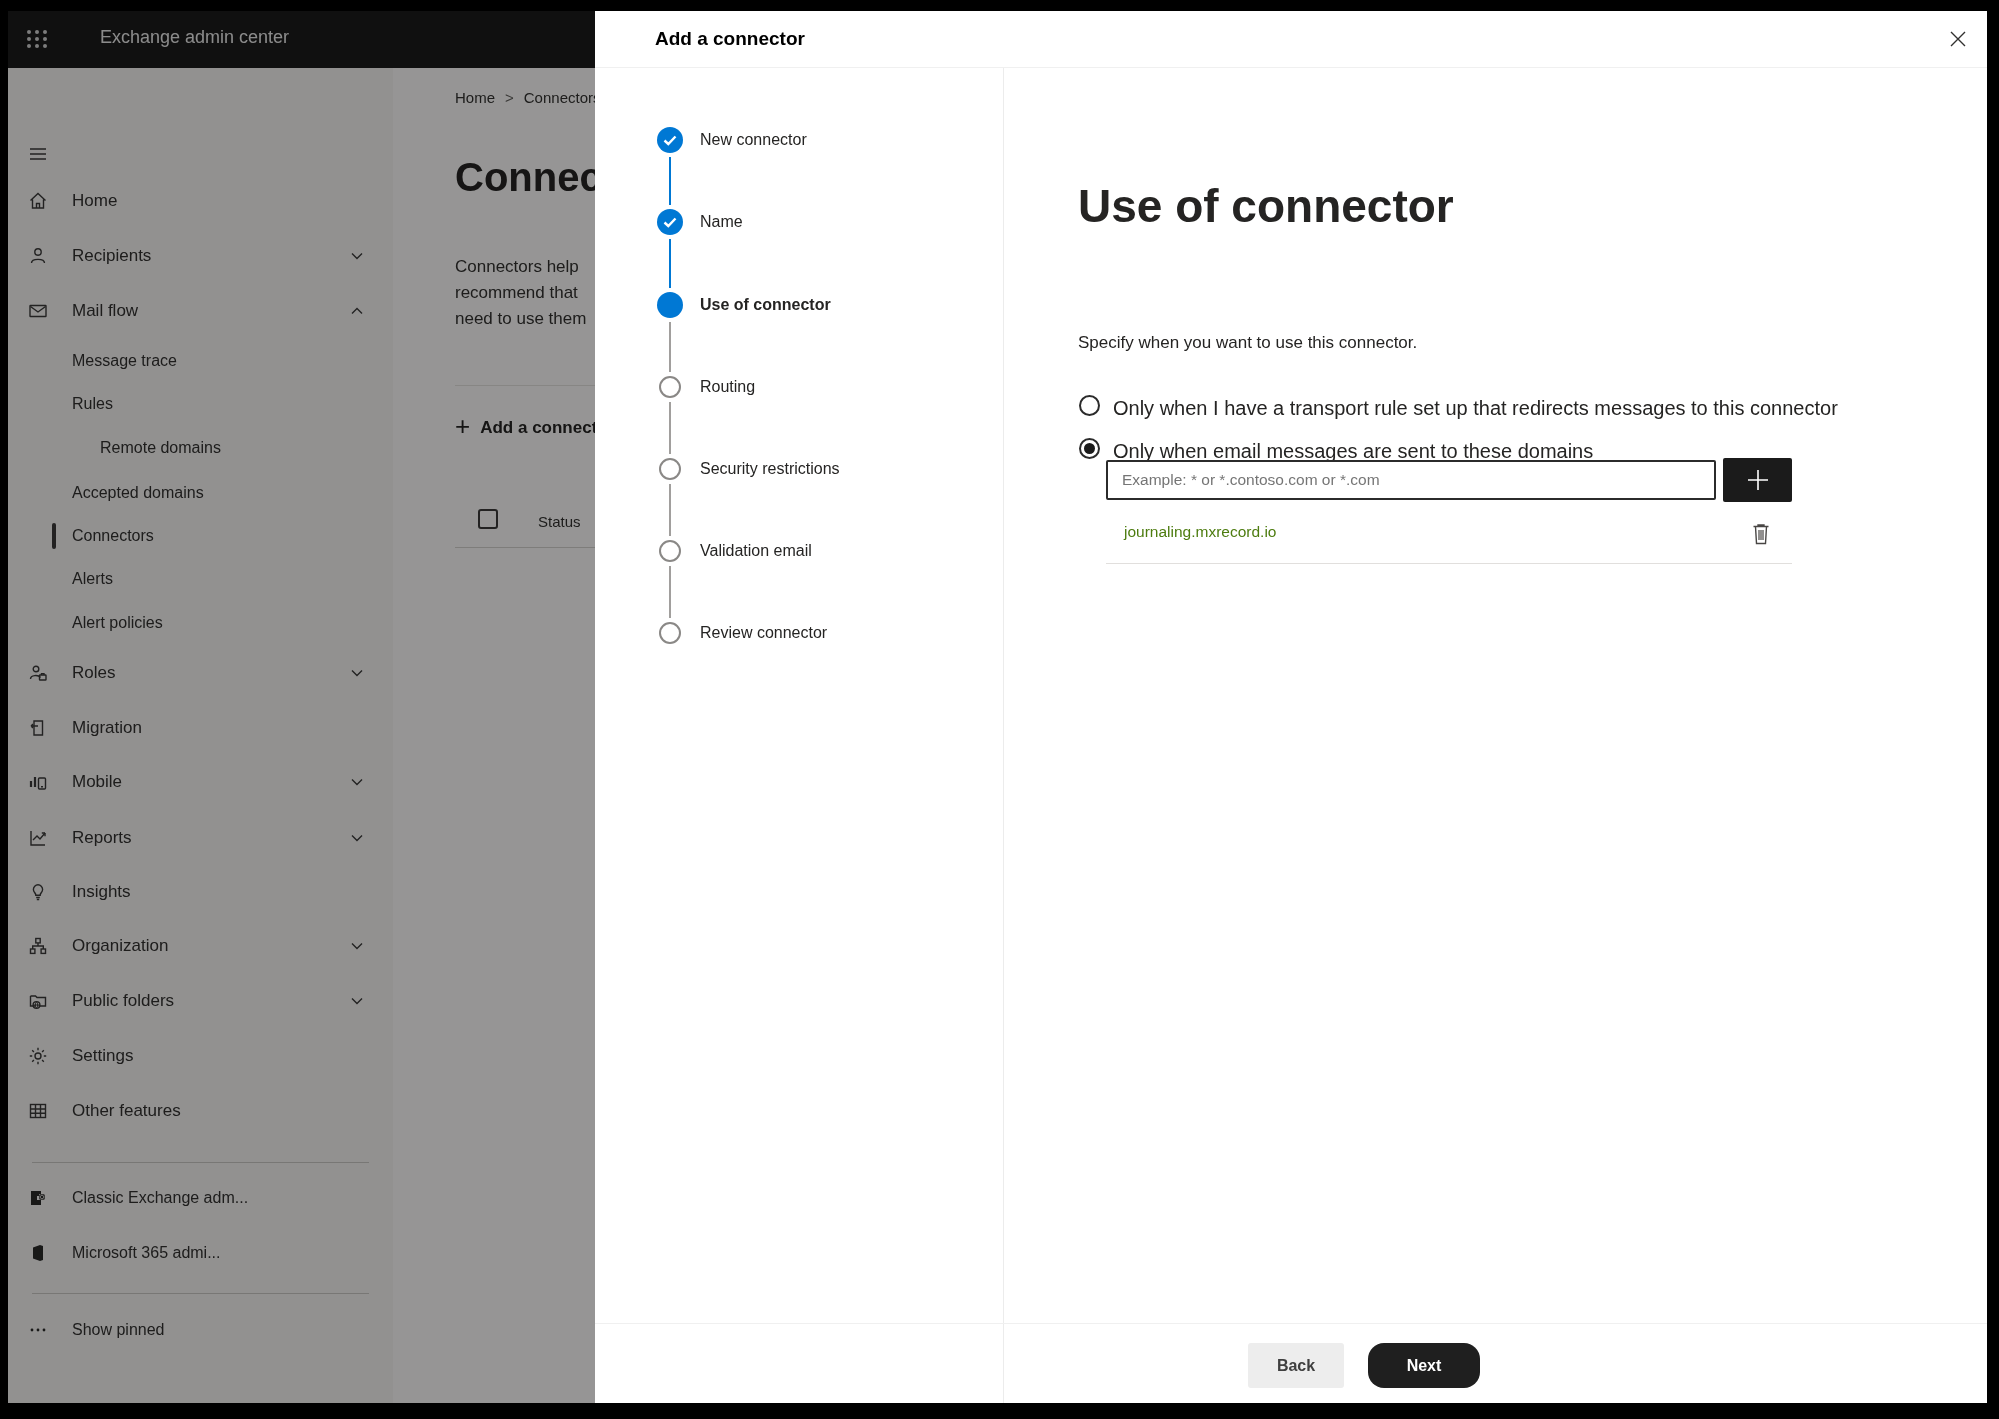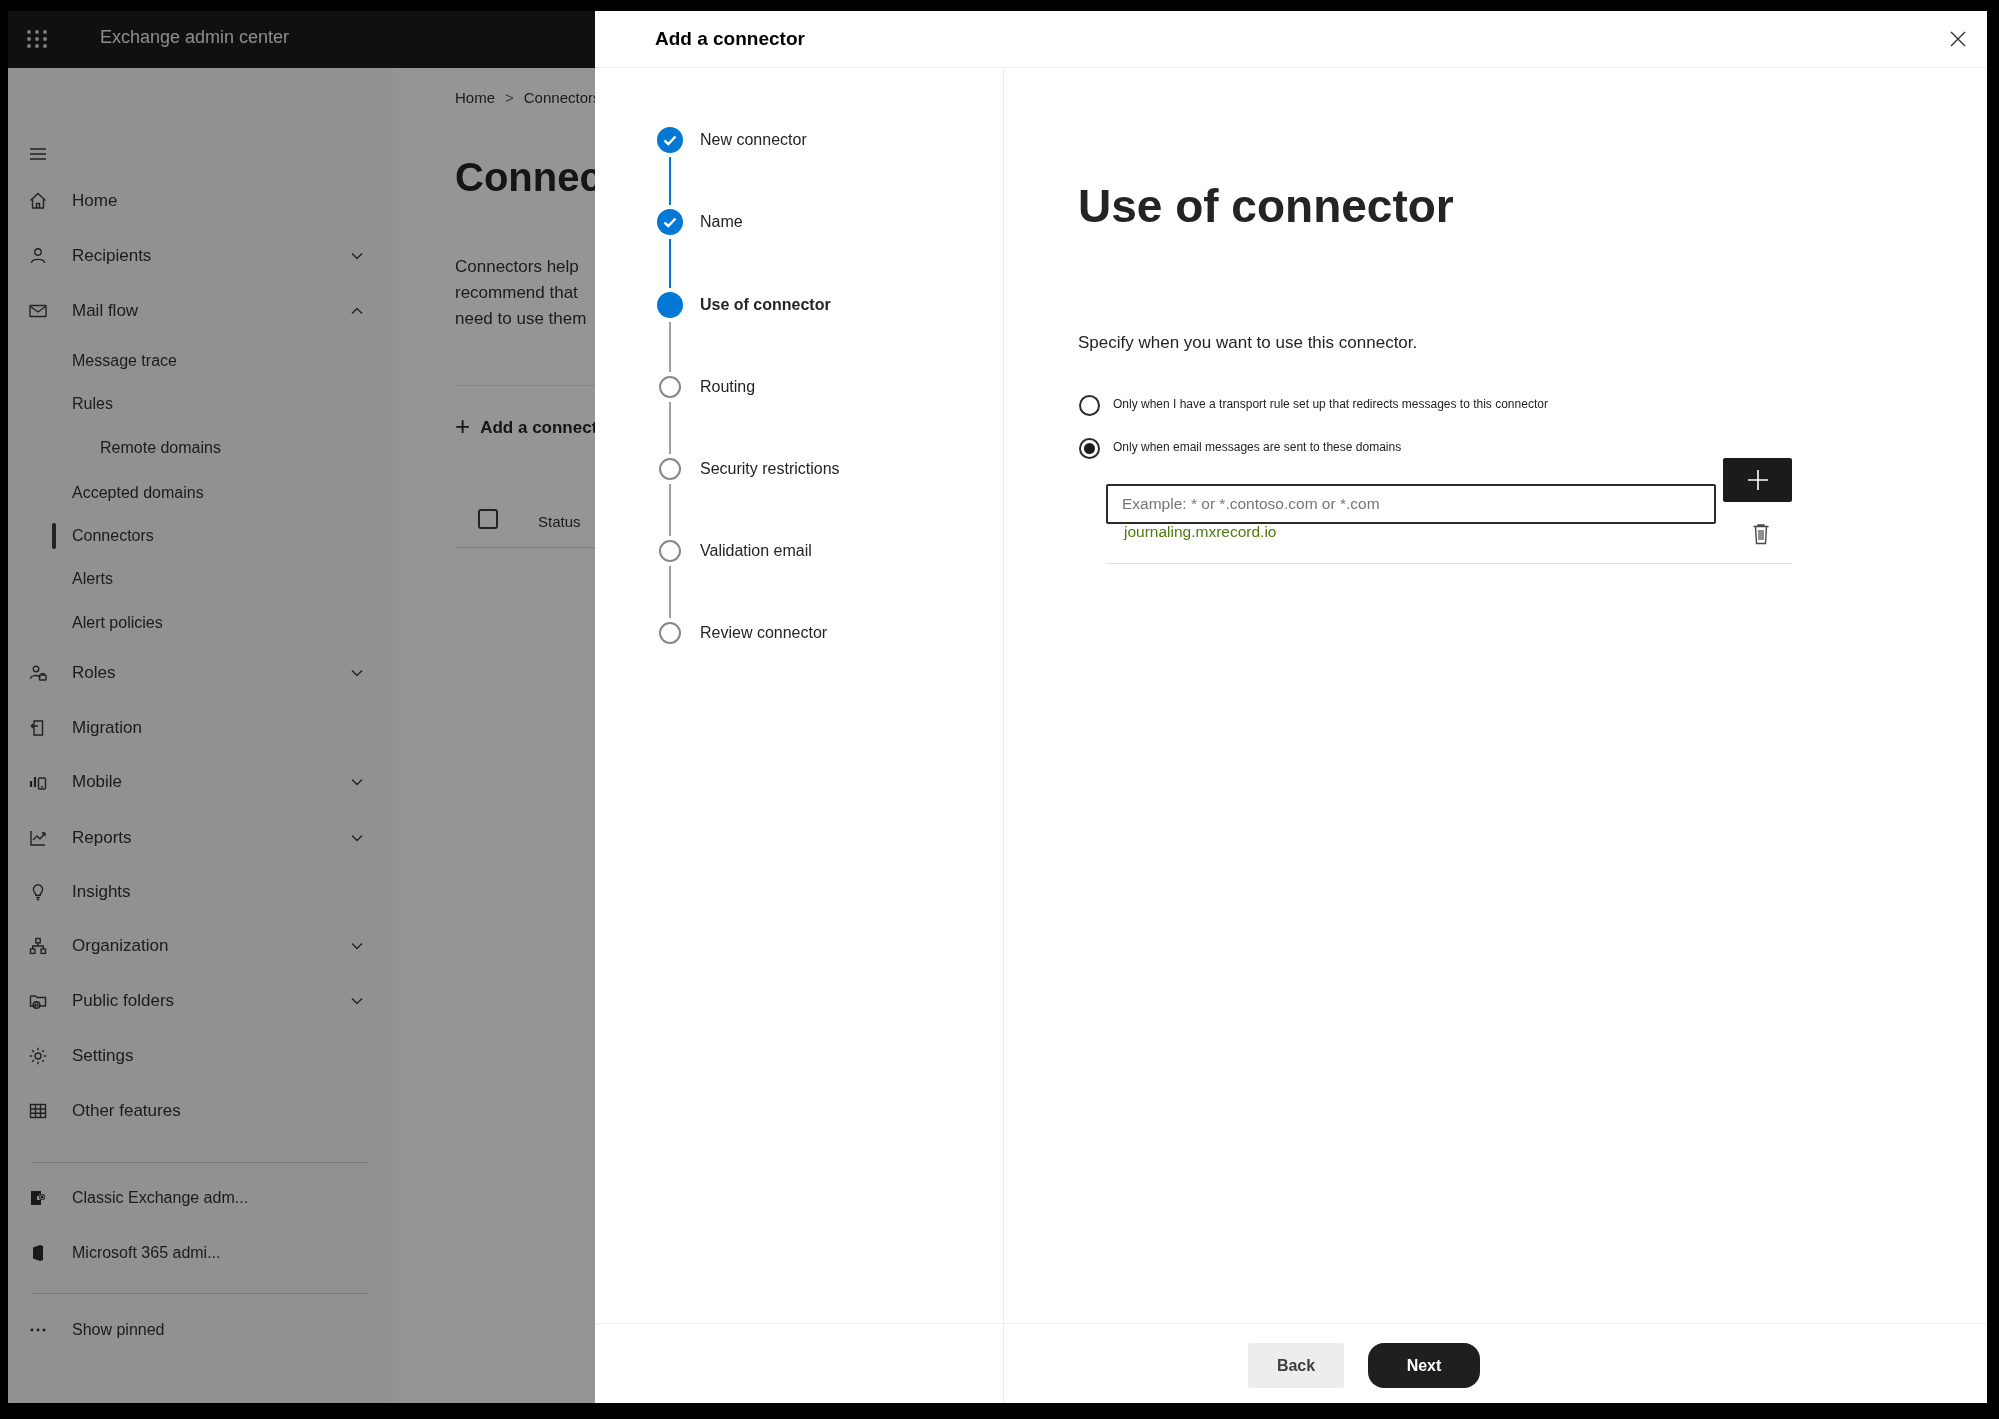--- a/index.html
+++ b/index.html
@@ -57,22 +57,22 @@
   .step-line.blue { background:#0078d4; }
   .step-line.gray { background:#a19f9d; }
   .step-label { position:absolute; left:105px; height:22px; line-height:22px; font-size:16px; color:#252423; white-space:nowrap; cursor:pointer; }
   .step-label.current { font-weight:bold; }
 
   
   .c-h1 { position:absolute; left:483px; top:168px; font-size:46px; font-weight:bold; color:#252423; white-space:nowrap; }
   .c-sub { position:absolute; left:483px; top:322px; font-size:17px; color:#252423; white-space:nowrap; }
   .radio { position:absolute; width:21px; height:21px; border-radius:50%; border:2px solid #2b2b2b; background:#fff; cursor:pointer; }
   .radio.checked::after { content:""; position:absolute; left:3px; top:3px; width:11px; height:11px; border-radius:50%; background:#1b1b1b; }
-  .radio-label { position:absolute; left:518px; font-size:12px; color:#252423; white-space:nowrap; }
-  .dom-input { position:absolute; left:511px; top:449px; width:610px; height:40px; border:2px solid #2b2b2b; border-radius:2px; background:#fff; font-size:15.5px; color:#252423; padding:0 14px; font-family:"Liberation Sans","DejaVu Sans",sans-serif; outline:none;margin-top:24px; }
+  .radio-label { position:absolute; left:518px; font-size:20px; color:#252423; white-space:nowrap; }
+  .dom-input { position:absolute; left:511px; top:449px; width:610px; height:40px; border:2px solid #2b2b2b; border-radius:2px; background:#fff; font-size:15.5px; color:#252423; padding:0 14px; font-family:"Liberation Sans","DejaVu Sans",sans-serif; outline:none; }
   .dom-input::placeholder { color:#757575; opacity:1; }
   .add-domain-btn { position:absolute; left:1128px; top:447px; width:69px; height:44px; background:#1b1b1b; border:none; border-radius:2px; color:#fff; cursor:pointer; display:flex; align-items:center; justify-content:center; }
   .domain-text { position:absolute; left:529px; top:512px; font-size:15.5px; color:#4d7c0f; white-space:nowrap; }
   .trash-btn { position:absolute; left:1152px; top:508px; width:28px; height:30px; display:flex; align-items:center; justify-content:center; cursor:pointer; }
   .dom-divider { position:absolute; left:511px; top:552px; width:686px; height:1px; background:#e1dfdd; }
 
   
   .modal-footer-line { position:absolute; left:0; top:1312px; width:100%; height:1px; background:#f0f0f0; }
   .btn { position:absolute; top:1332px; height:45px; border:none; border-radius:3px; font-size:16px; font-weight:bold; font-family:"Liberation Sans","DejaVu Sans",sans-serif; cursor:pointer; }
   .btn-back { left:653px; width:96px; background:#ededed; color:#404040; }

